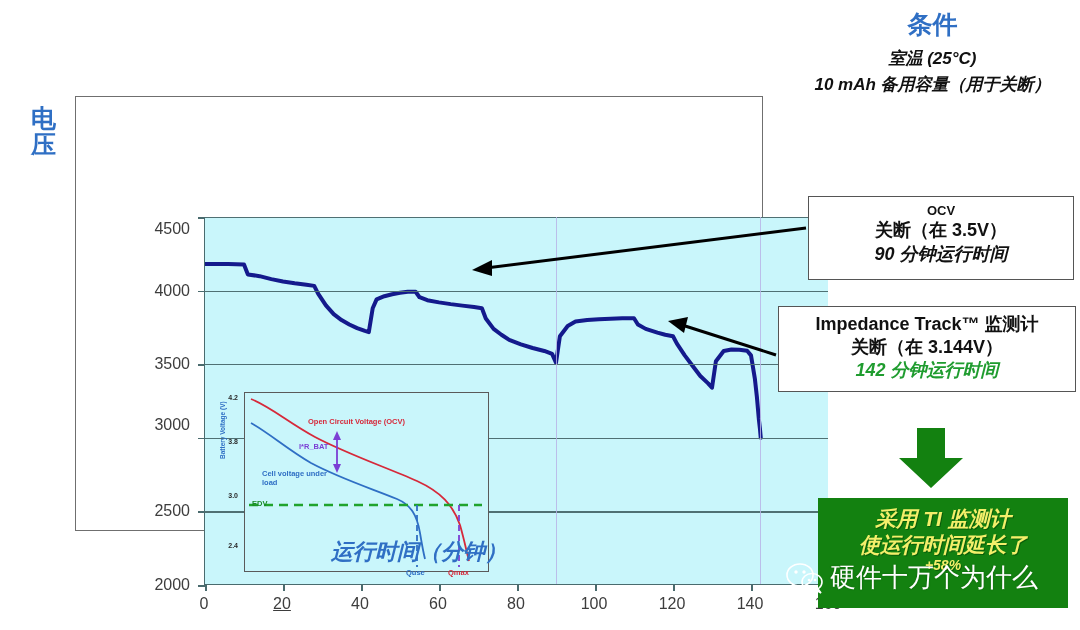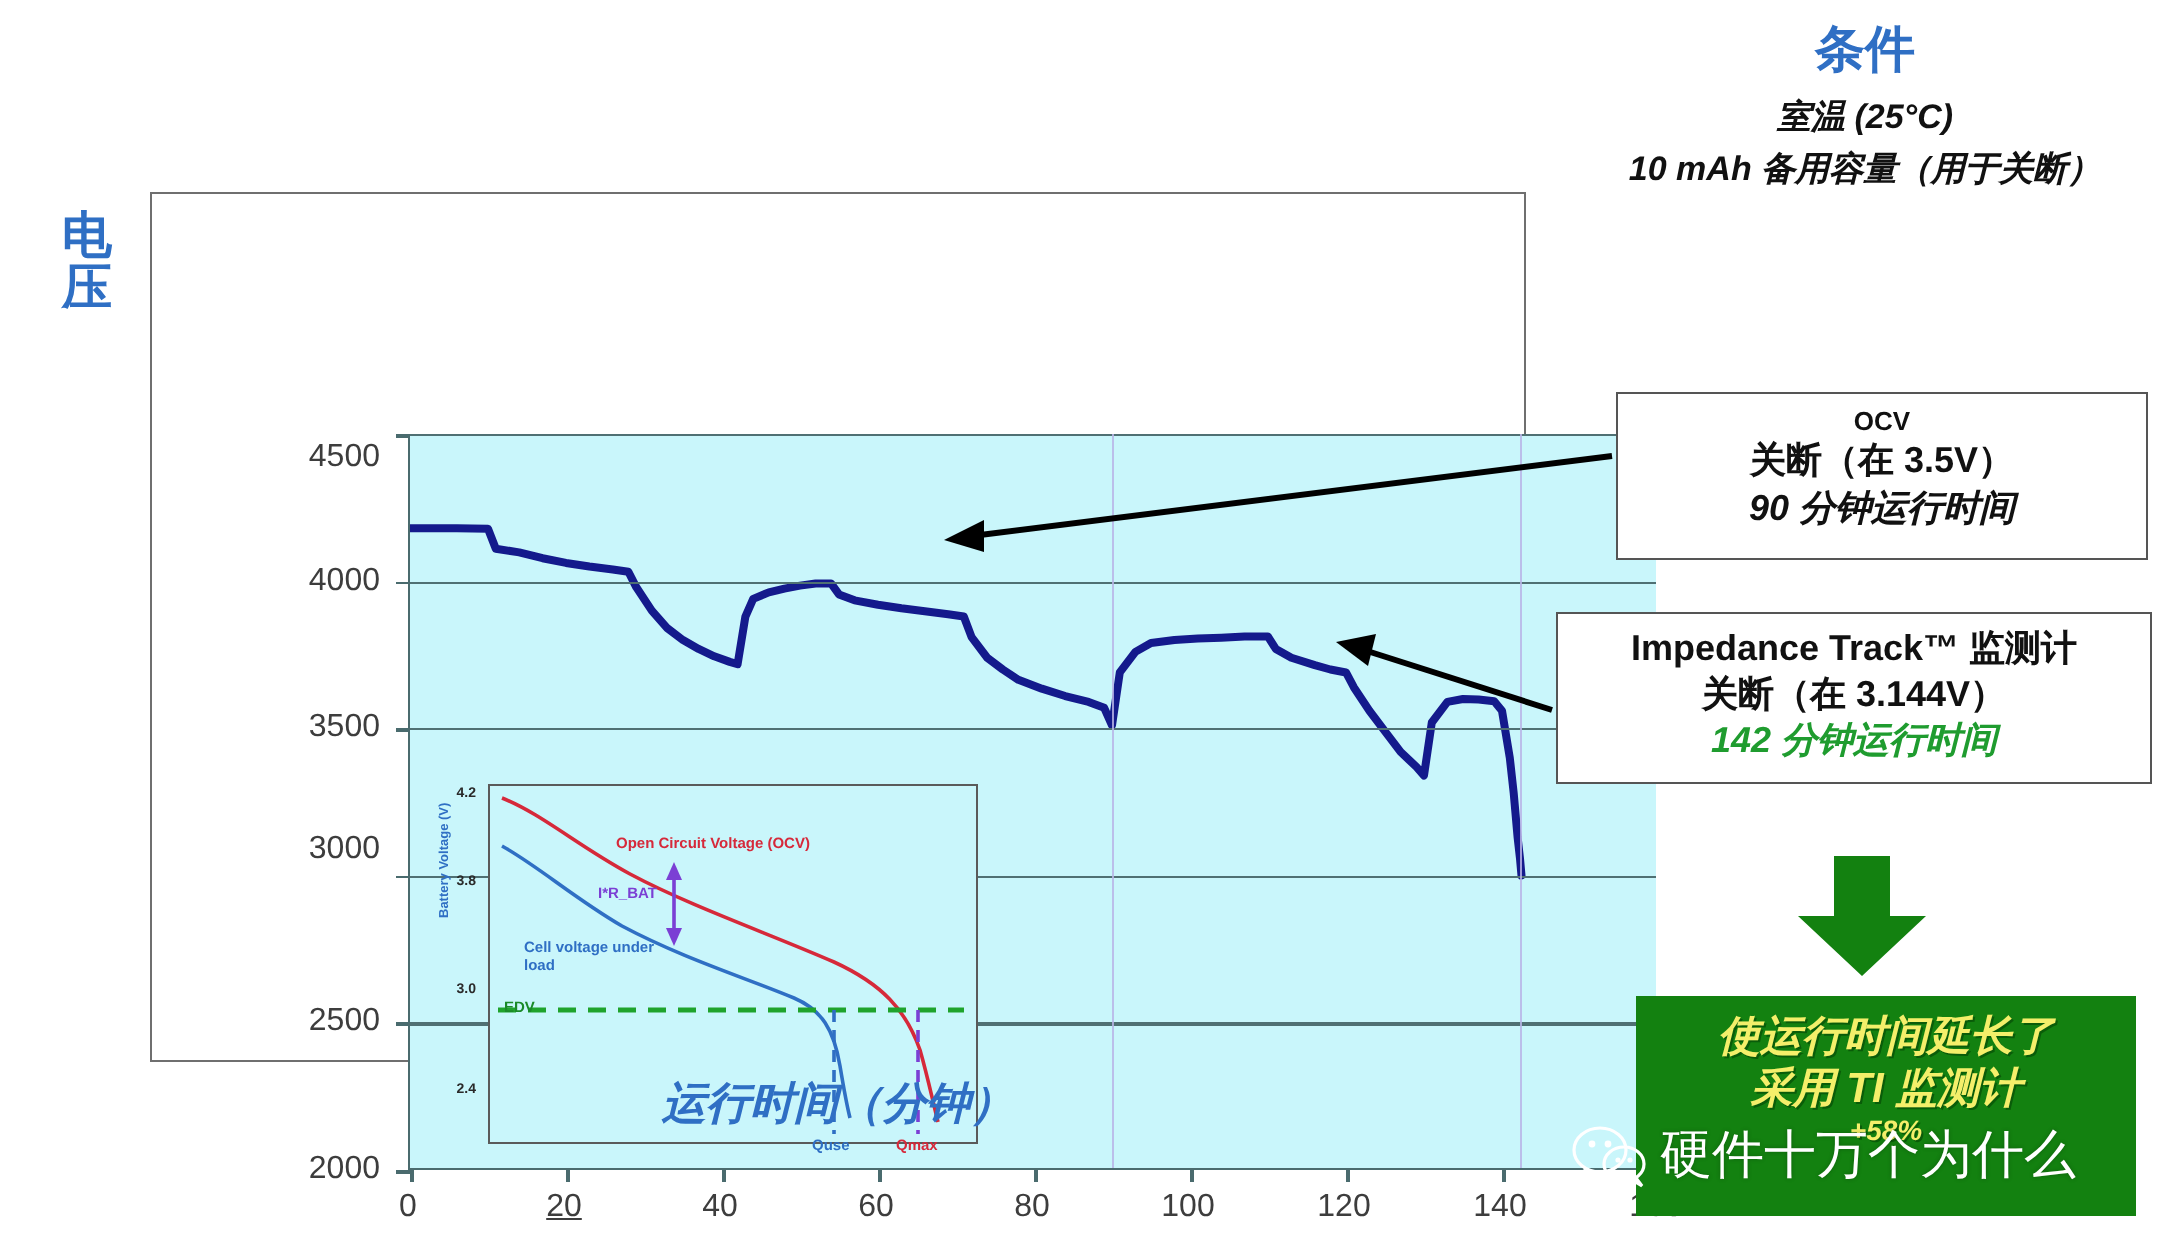--- a/index.html
+++ b/index.html
@@ -231,22 +231,22 @@
     <polygon points="472,270 492,260 492,276" fill="#000"></polygon>
     <line x1="776" y1="355" x2="682" y2="325" stroke="#000" stroke-width="3"></line>
     <polygon points="668,321 688,317 684,333" fill="#000"></polygon>
   </svg>
 
   <svg id="green-arrow" viewBox="0 0 72 62">
     <polygon points="22,0 50,0 50,30 68,30 36,60 4,30 22,30" fill="#138110"></polygon>
   </svg>
 
   <div id="green-banner">
+    <div class="gb-line">采用 TI 监测计</div>
     <div class="gb-line">使运行时间延长了</div>
-    <div class="gb-line">采用 TI 监测计</div>
     <div class="gb-line" id="gb-pct">+58%</div>
   </div>
 
   <div id="watermark">
     <svg width="38" height="32" viewBox="0 0 38 32">
       <ellipse cx="14" cy="13" rx="13" ry="11" fill="none" stroke="#ffffff" stroke-width="1.6"></ellipse>
       <path d="M7,22 L4,28 L11,24" fill="none" stroke="#ffffff" stroke-width="1.6"></path>
       <circle cx="10" cy="10" r="1.7" fill="#ffffff"></circle>
       <circle cx="18" cy="10" r="1.7" fill="#ffffff"></circle>
       <ellipse cx="26" cy="20" rx="10" ry="8.5" fill="none" stroke="#ffffff" stroke-width="1.6"></ellipse>

